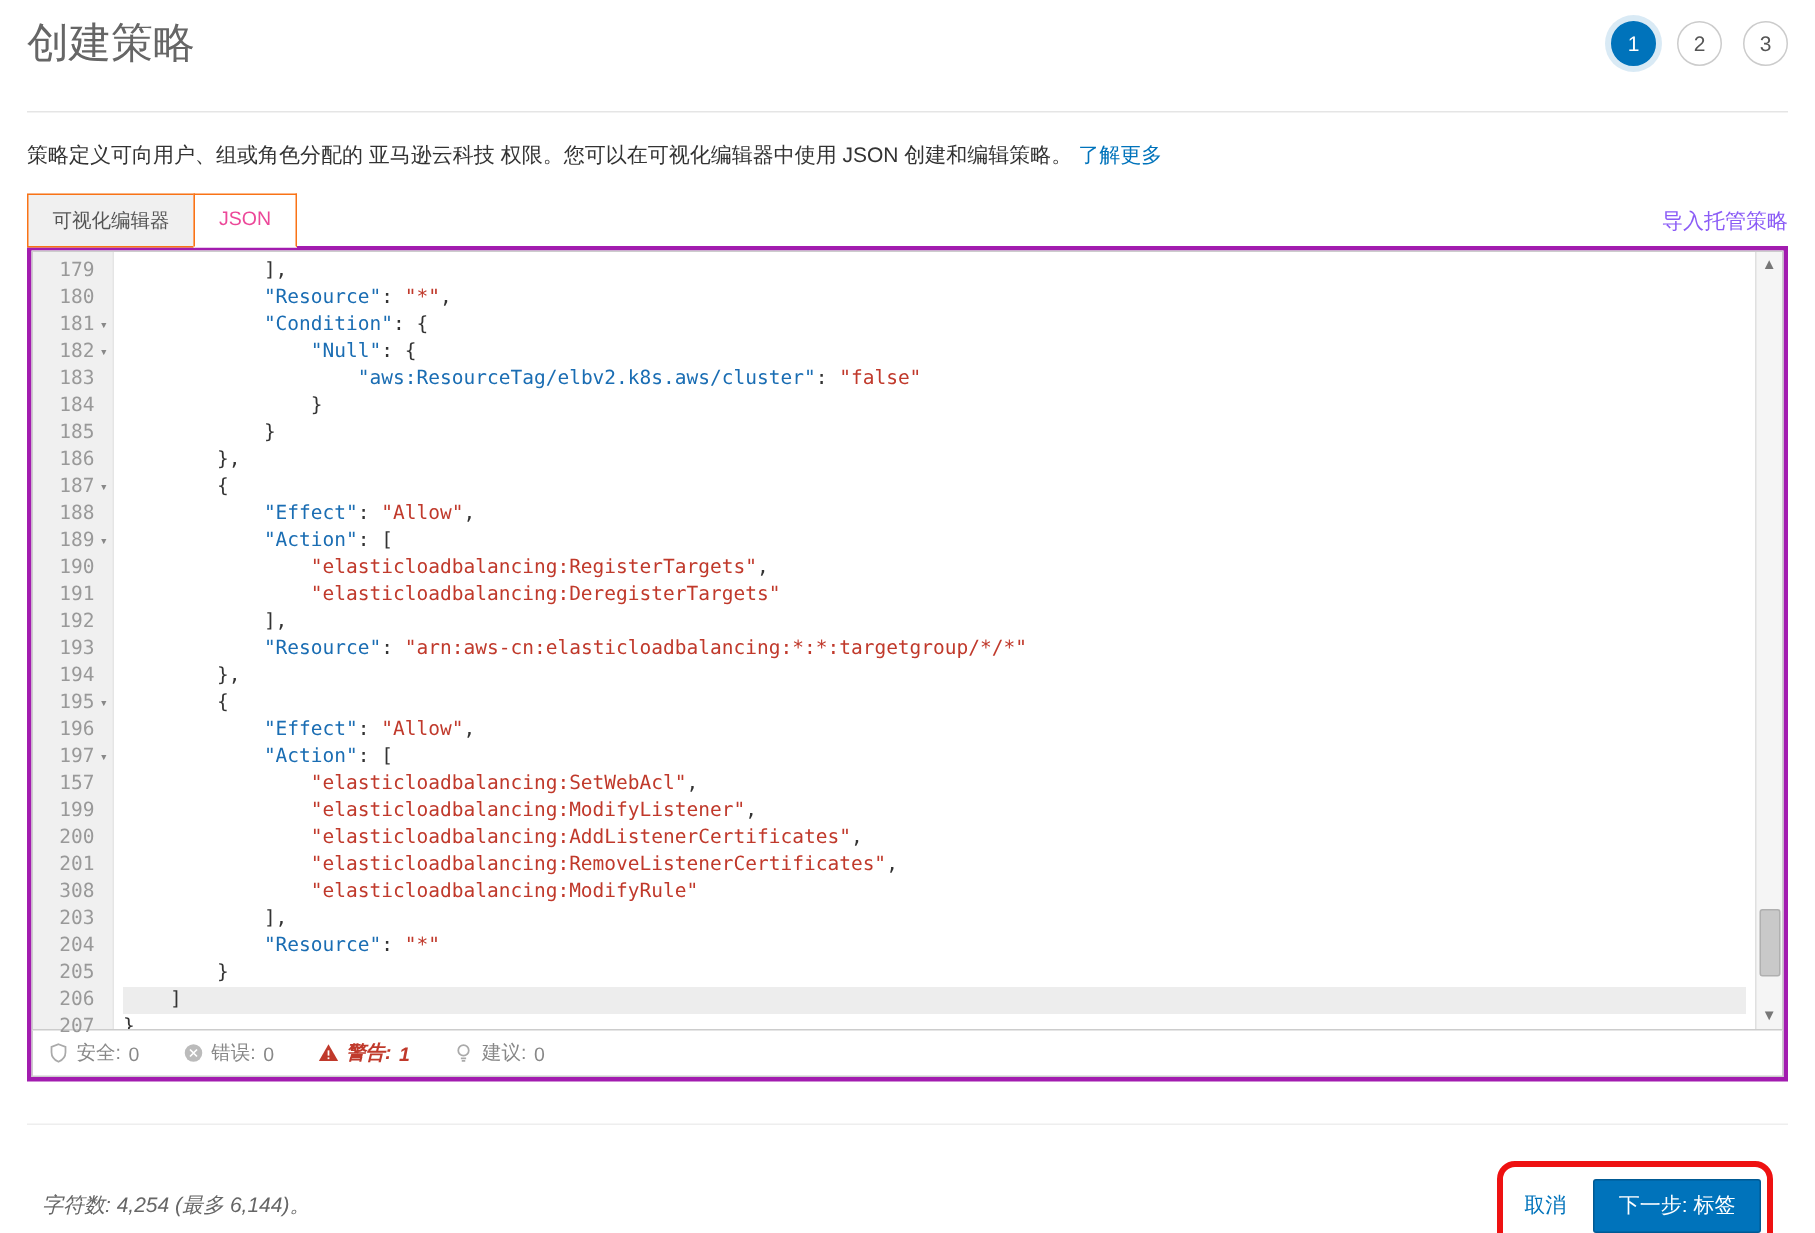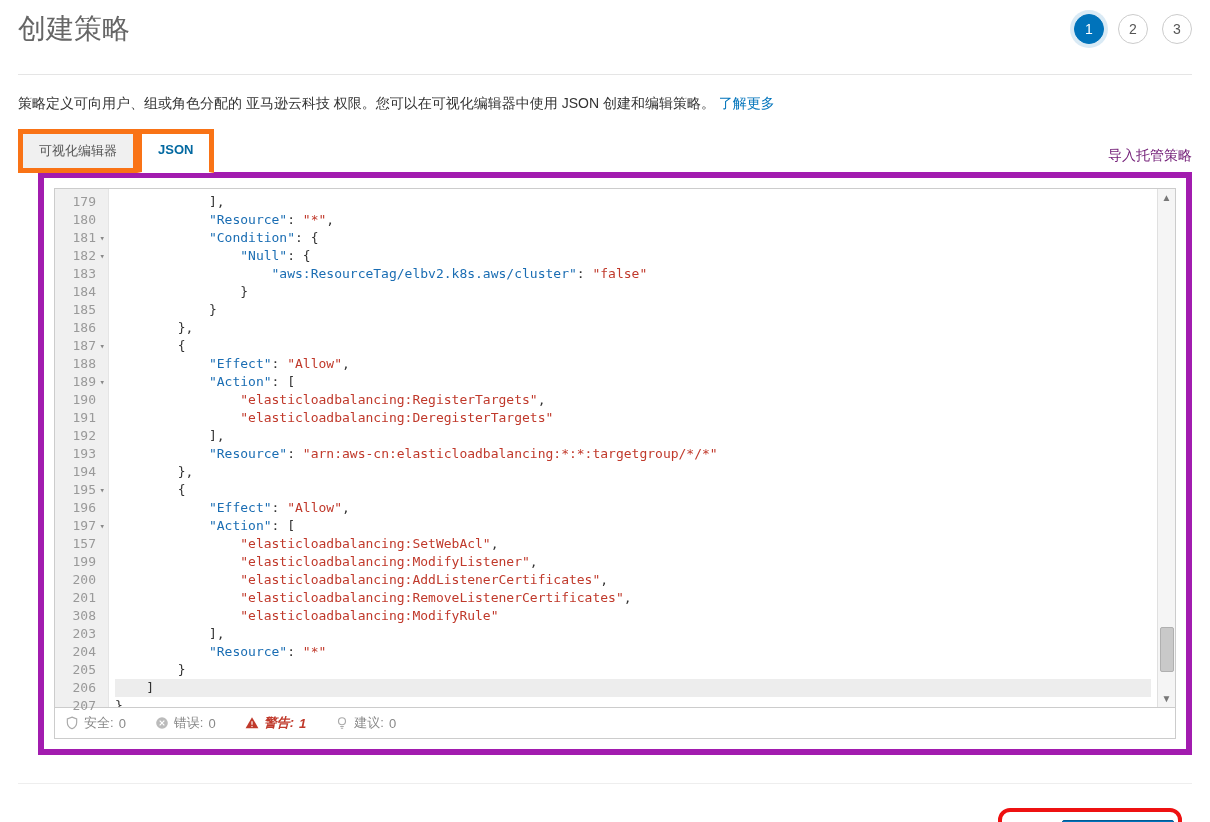--- a/index.html
+++ b/index.html
@@ -39,47 +39,45 @@
 
   .tabs-row {
     display: flex;
     justify-content: space-between;
     align-items: flex-end;
     margin-bottom: 0;
   }
   .tabs { display: flex; }
   .tab {
     padding: 8px 16px;
-    border: 5px solid #f97316;
+    border: 1px solid #f97316;
     background: #f0f0f0;
     color: #555;
     font-size: 13px;
     cursor: pointer;
     position: relative;
     margin-right: -1px;
   }
   .tab.active {
     background: #fff;
     border-bottom: 1px solid #fff;
-    font-weight: 700;
-    color: #0369a1;
+    font-weight: 400;
+    color: #ec4899;
     z-index: 2;
   }
   .import-link {
-    color: #701a75;
+    color: #8b5cf6;
     font-size: 14px;
     text-decoration: none;
     padding-bottom: 8px;
   }
 
   .editor-wrapper {
-    border: 6px solid #a21caf;
+    border: 3px solid #a21caf;
     margin-top: -1px;
-    padding: 10px;
-    margin-left: 20px;
   }
   .editor-box {
     border: 1px solid #ccc;
     display: flex;
     height: 520px;
     position: relative;
   }
   .gutter {
     width: 54px;
     background: #f0f0f0;

